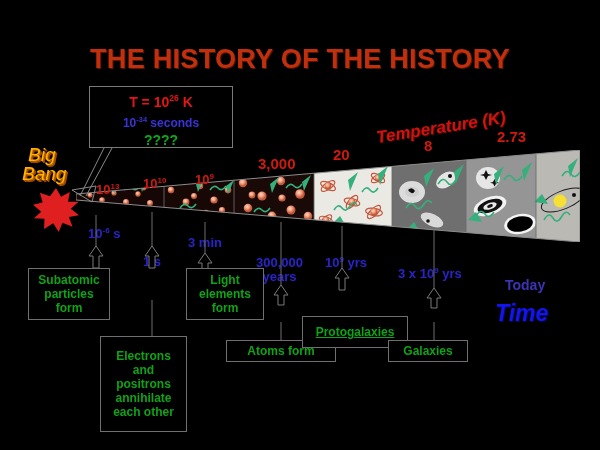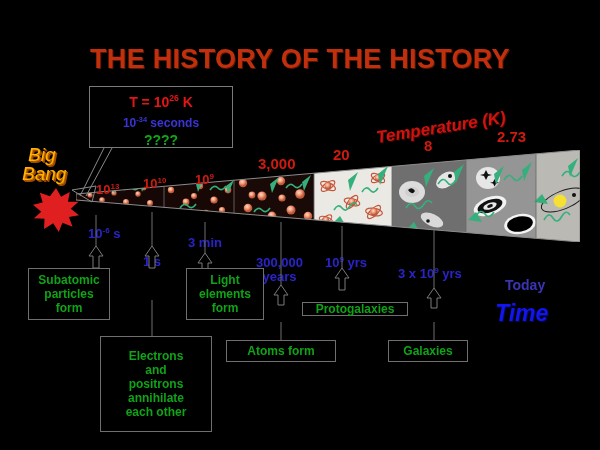--- a/index.html
+++ b/index.html
@@ -314,37 +314,37 @@
   </svg>
 
   <div class="abs cbox" style="left:28px;top:268px;width:82px;height:52px;">
     <div>
       <div>Subatomic</div>
       <div>particles</div>
       <div>form</div>
     </div>
   </div>
 
-  <div class="abs cbox" style="left:100px;top:336px;width:112px;height:96px;">
+  <div class="abs cbox" style="left:100px;top:336px;width:87px;height:96px;">
     <div>
       <div>Electrons</div>
       <div>and</div>
       <div>positrons</div>
       <div>annihilate</div>
       <div>each other</div>
     </div>
   </div>
 
   <div class="abs cbox" style="left:166px;top:268px;width:78px;height:52px;margin-left:20px;">
     <div>
       <div>Light</div>
       <div>elements</div>
       <div>form</div>
     </div>
   </div>
 
   <div class="abs cbox" style="left:226px;top:340px;width:110px;height:22px;">Atoms form</div>
 
-  <div class="abs cbox" style="left:302px;top:302px;width:106px;height:14px;">Protogalaxies</div>
+  <div class="abs cbox" style="left:302px;top:316px;width:106px;height:32px;text-decoration:underline;">Protogalaxies</div>
 
   <div class="abs cbox" style="left:388px;top:340px;width:80px;height:22px;">Galaxies</div>
 
 </div>
 
 </body></html>

